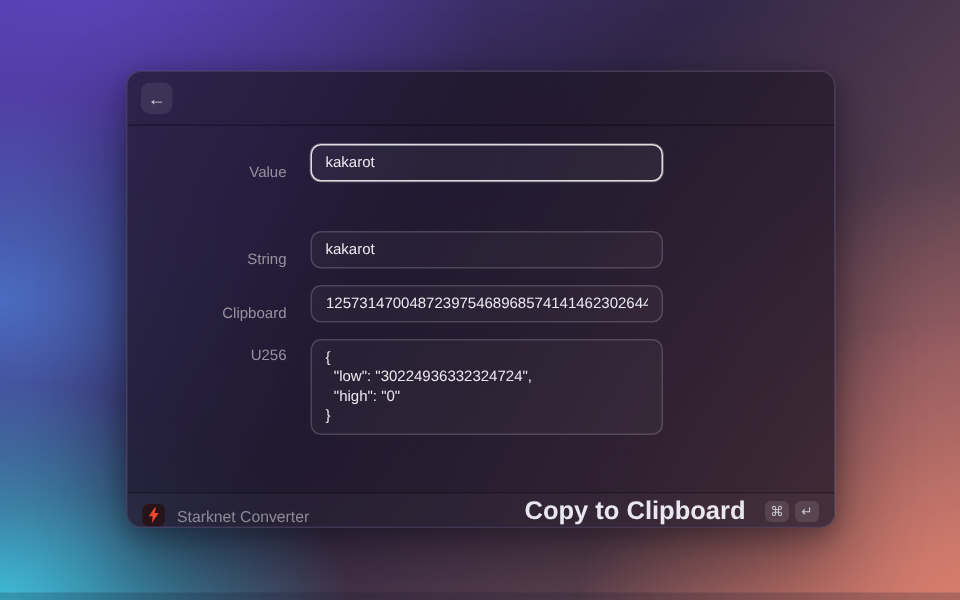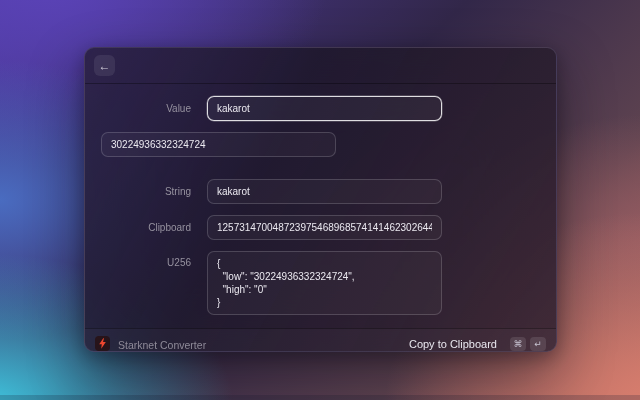--- a/index.html
+++ b/index.html
@@ -52,21 +52,21 @@
     cursor: pointer;
     font-family: inherit;
   }
   
   .content {
     flex: 1 1 auto;
     padding-top: 12px;
     overflow: hidden;
   }
   .row {
-    display: flex; align-items: center;
+    display: flex; align-items: flex-end;
     margin-bottom: 11px;
   }
   .row.multiline { align-items: flex-start; }
   .lbl {
     flex: 0 0 106px;
     text-align: right;
     font-size: 10px;
     color: #96929f;
     padding-right: 0;
   }
@@ -120,21 +120,21 @@
   }
   .spacer { flex: 1 1 auto; }
   .action-btn {
     display: flex; align-items: center;
     background: transparent; border: none;
     cursor: pointer;
     font-family: inherit;
     padding: 0;
   }
   .action-label {
-    font-size: 11px; font-weight: 400;
+    font-size: 17px; font-weight: 700;
     color: #e9e7ef;
     margin-right: 9px;
   }
   .key {
     display: inline-flex; align-items: center; justify-content: center;
     min-width: 16px; height: 14px;
     border-radius: 4px;
     background: rgba(255,255,255,0.11);
     color: #c7c3d1;
     font-size: 9px; line-height: 1;
@@ -156,21 +156,20 @@
     </div>
 
     <div class="content">
 
       <div class="row">
         <span class="lbl">Value</span>
         <input class="field focused" value="kakarot" style="">
       </div>
 
       <div class="row">
-        <input class="field" value="30224936332324724" style="">
       </div>
 
       <div class="row">
       </div>
 
       <div class="row">
         <span class="lbl">String</span>
         <input class="field" value="kakarot" style="">
       </div>
 

